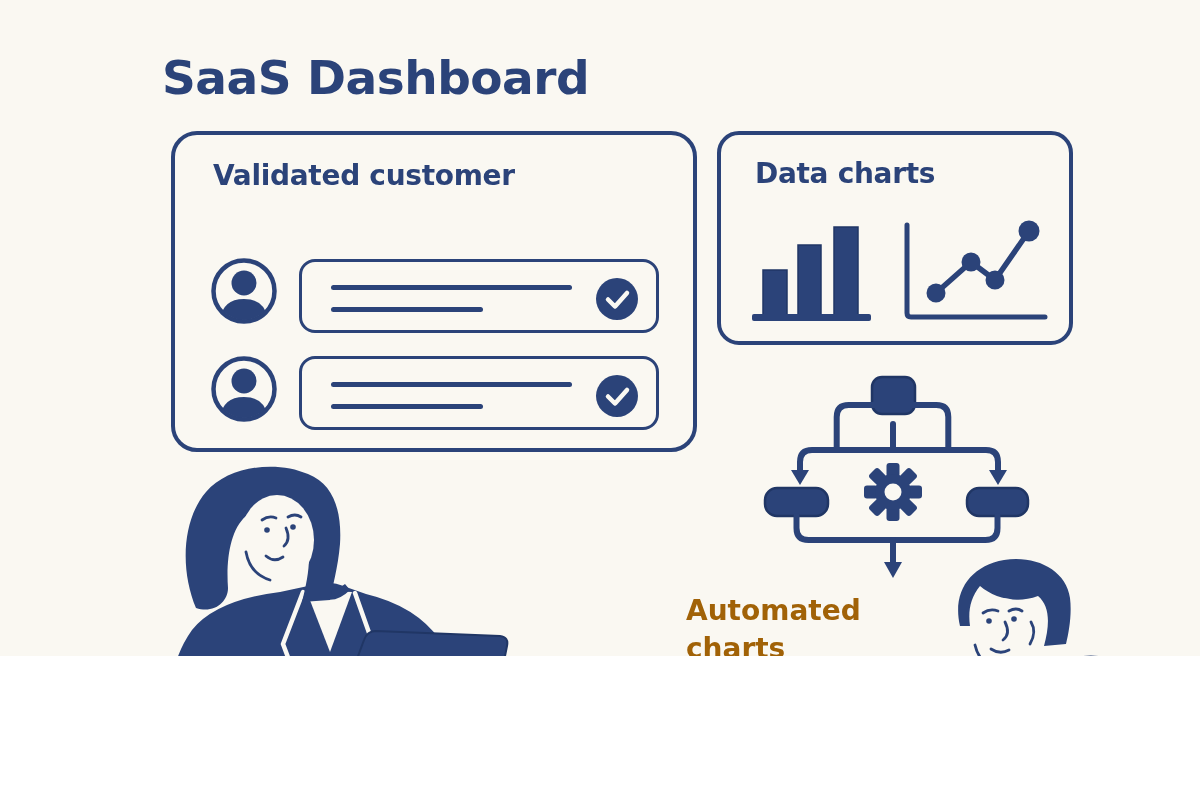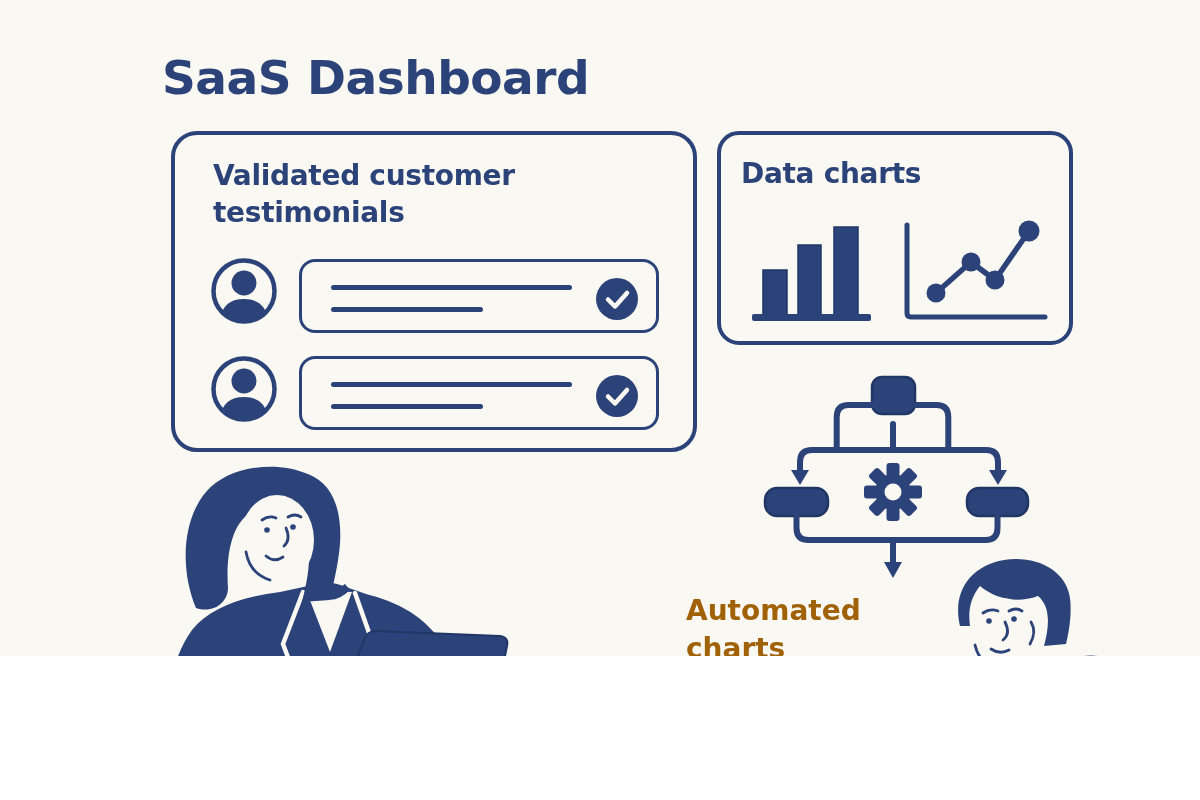--- a/index.html
+++ b/index.html
@@ -16,21 +16,21 @@
   }
   .card{
     border:4px solid #2b4379;background:transparent;box-sizing:border-box;
   }
   .card-testimonials{left:157px;top:131px;width:526px;height:321px;border-radius:26px;margin-left:14px;}
   .card-charts{left:717px;top:131px;width:356px;height:214px;border-radius:22px;}
   .card-heading{
     font-size:28px;font-weight:700;line-height:37px;letter-spacing:-0.3px;color:#2b4379;
   }
   .card-testimonials .card-heading{position:absolute;left:38px;top:22px;}
-  .card-charts .card-heading{position:absolute;left:20px;top:20px;}
+  .card-charts .card-heading{position:absolute;left:34px;top:20px;}
   .bubble{
     position:absolute;left:124px;width:360px;height:74px;box-sizing:border-box;
     border:3.5px solid #2b4379;border-radius:16px;
   }
   .bubble-line{position:absolute;height:5px;border-radius:3px;background:#2b4379;}
   .workflow-label{
     left:686px;top:592px;font-size:28px;font-weight:700;line-height:38px;color:#a16207;
   }
   .workflow-label span{display:block;}
   .title-line{display:block;}
@@ -38,21 +38,20 @@
 </head>
 <body>
 
 <div class="canvas">
 
   <div class="abs page-title">SaaS Dashboard</div>
 
   <div class="abs card card-testimonials">
     <div class="card-heading">
       <span class="title-line">Validated customer</span>
-      <span class="title-line">testimonials</span>
     </div>
 
     <svg class="abs" style="left:35px;top:122px;" width="68" height="68" viewBox="0 0 68 68">
       <clipPath id="avclip1">
           <circle cx="34" cy="34" r="29"></circle>
         </clipPath>
       <circle cx="34" cy="34" r="30.5" fill="none" stroke="#2b4379" stroke-width="4.5"></circle>
       <g clip-path="url(#avclip1)">
         <circle cx="34" cy="26" r="12.5" fill="#2b4379"></circle>
         <path d="M 10,64 Q 12,42 34,42 Q 56,42 58,64 Z" fill="#2b4379"></path>

